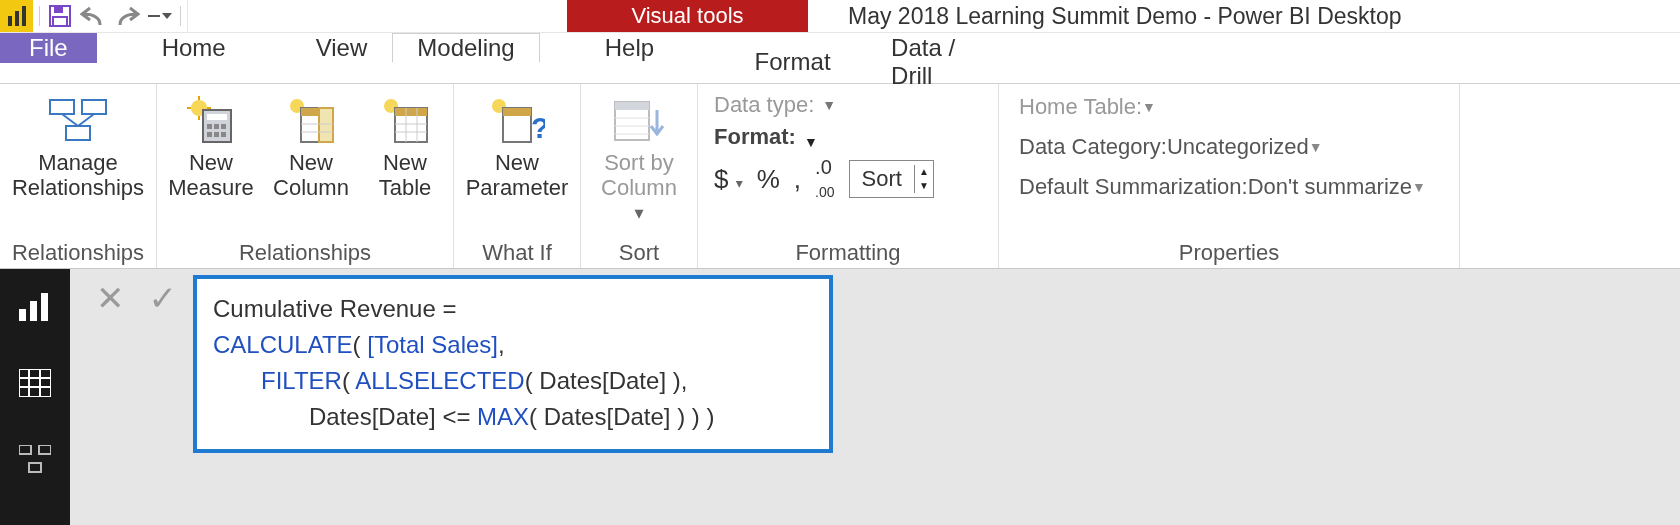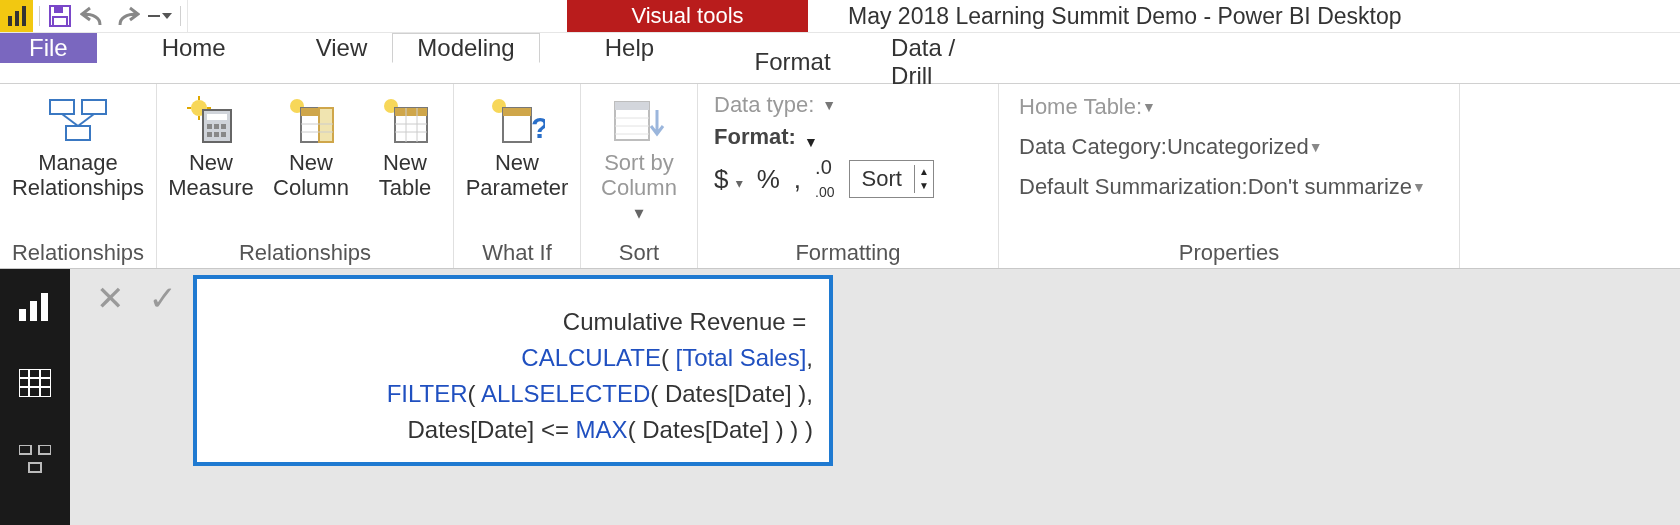--- a/index.html
+++ b/index.html
@@ -50,21 +50,21 @@
 .secgroup .rbtn { width: 70px; }
 
 
 .workspace { display: flex; height: 256px; }
 .leftnav { width: 70px; background: #1a1a1a; display: flex; flex-direction: column; align-items: center; padding-top: 20px; gap: 40px; }
 .leftnav .nav { width: 36px; height: 36px; display: flex; align-items: center; justify-content: center; }
 .main { flex: 1; background: #e6e6e6; padding: 6px 0 0 10px; }
 .formulabar { display: flex; align-items: flex-start; }
 .fx-btns { display: flex; align-items: center; gap: 24px; padding: 6px 16px 0 16px; }
 .fx-btns span { font-size: 34px; color: #9a9a9a; line-height: 1; }
-.formula-box { background: #fff; border: 4px solid #1f7ad1; padding: 25px 16px 14px 16px; font-family: Consolas, monospace; font-size: 24px; line-height: 1.5; color: #333; min-width: 640px; white-space: pre; text-align: right; }
+.formula-box { background: #fff; border: 4px solid #1f7ad1; padding: 12px 16px 14px 16px; font-family: Consolas, monospace; font-size: 24px; line-height: 1.5; color: #333; min-width: 640px; white-space: pre; }
 .kw { color: #2050c0; }
 .col { color: #2050c0; }
 .indent1 { padding-left: 48px; display: inline-block; }
 .indent2 { padding-left: 96px; display: inline-block; }
 </style>
 </head>
 <body>
 
 <div class="titlebar">
   <div class="logo">

